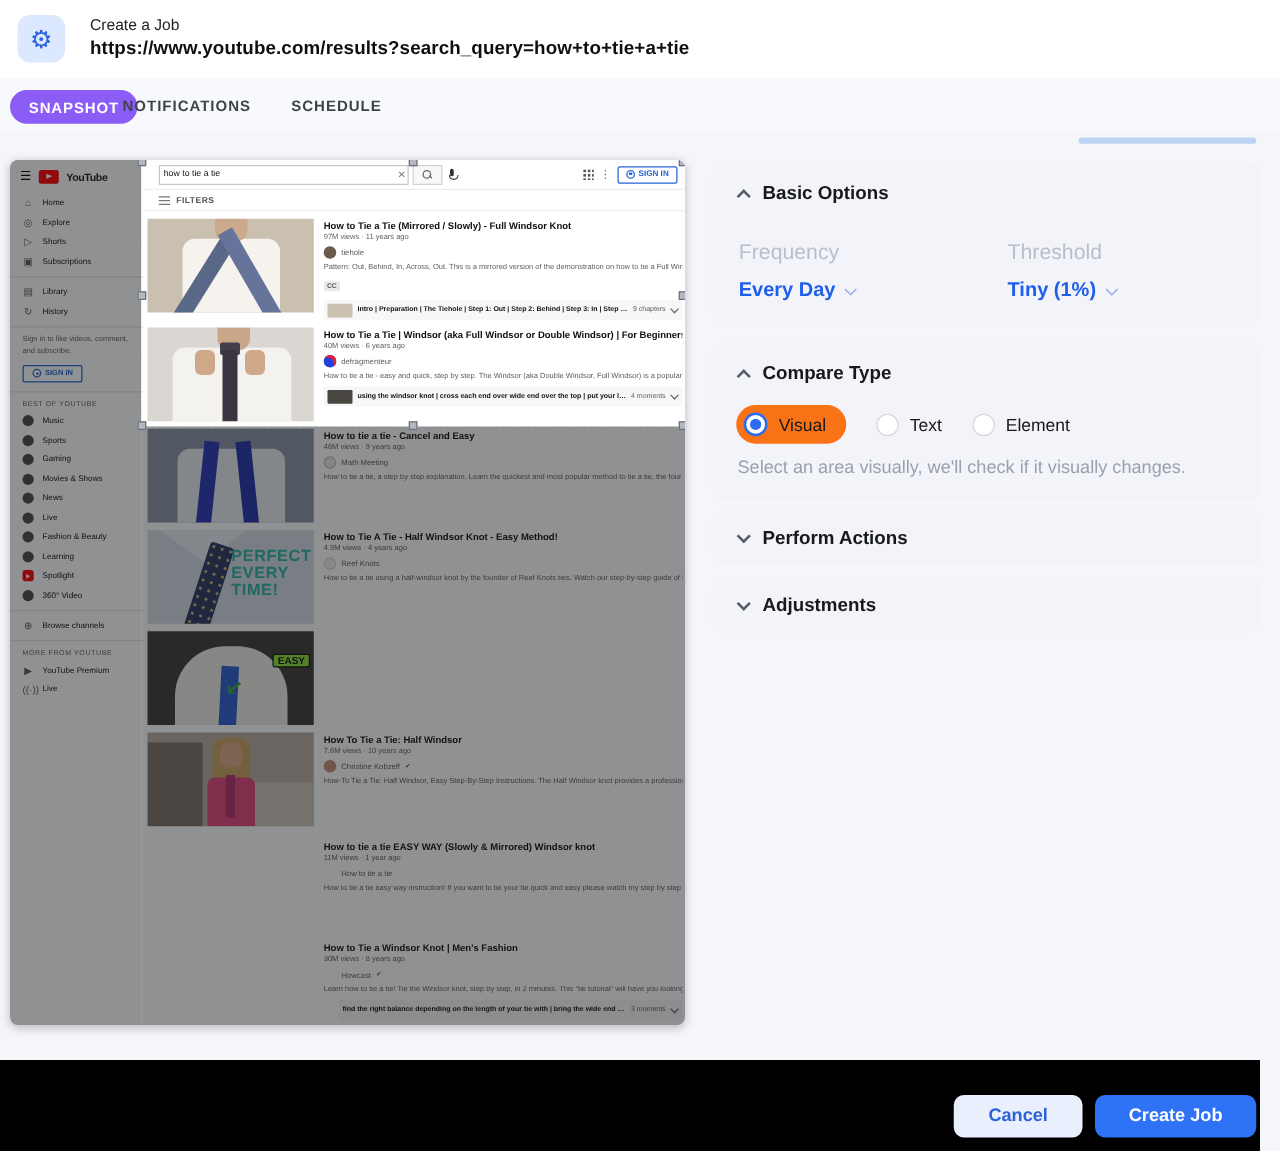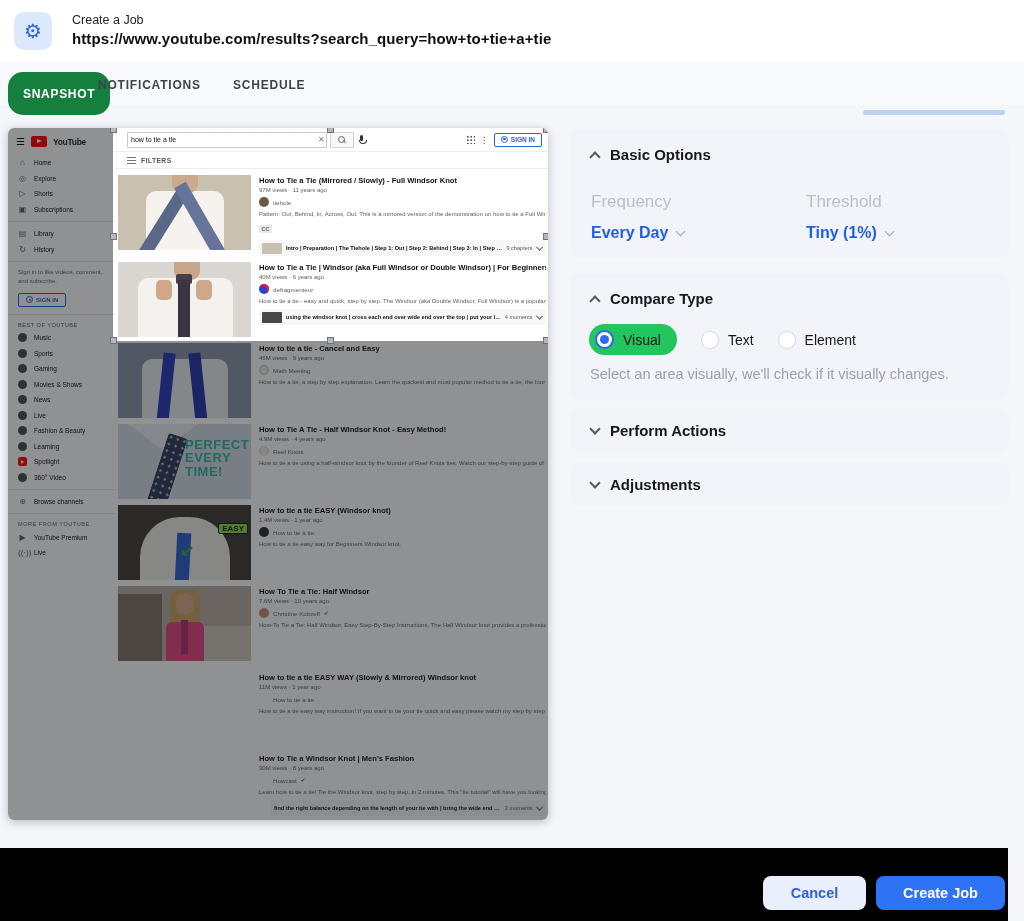--- a/index.html
+++ b/index.html
@@ -8,21 +8,21 @@
   #stage { position:relative; width:1024px; height:921px; background:#f5f6fa; overflow:hidden; }
 
   
   .app-header { position:absolute; left:0; top:0; width:1024px; height:62px; background:#ffffff; }
   .gear-tile { position:absolute; left:14px; top:12px; width:38px; height:38px; border-radius:10px; background:#dce8fd; display:flex; align-items:center; justify-content:center; color:#2a62e0; font-size:20px; }
   .hdr-title { position:absolute; left:72px; top:13px; font-size:12.5px; color:#21242a; }
   .hdr-url { position:absolute; left:72px; top:30px; font-size:15px; font-weight:700; color:#0d0f13; letter-spacing:.1px; }
 
   
   .tabbar { position:absolute; left:0; top:62px; width:1024px; height:43px; background:#f8f9fc; }
-  .tab-active { position:absolute; left:8px; top:10px; height:43px; padding:0 15px; border-radius:15px; background:#15803d; color:#ffffff; font-size:12px; font-weight:700; letter-spacing:.7px; display:flex; align-items:center; }
+  .tab-active { position:absolute; left:8px; top:10px; height:27px; padding:0 15px; border-radius:15px; background:#8b5cf6; color:#ffffff; font-size:12px; font-weight:700; letter-spacing:.7px; display:flex; align-items:center; }
   .tab { position:absolute; top:16px; font-size:12px; font-weight:700; letter-spacing:.8px; color:#3f434a; }
   .tab-notifications { left:98px; }
   .tab-schedule { left:233px; }
   .scroll-indicator { position:absolute; left:863px; top:110px; width:142px; height:5px; border-radius:3px; background:#bdd3f1; }
 
   
   .shot { position:absolute; left:8px; top:128px; width:540px; height:692px; background:#ffffff; border-radius:6px; overflow:hidden; box-shadow:0 2px 8px rgba(40,44,60,.30); }
 
   
   .yt-side { position:absolute; left:0; top:0; width:107px; height:692px; background:#ffffff; }
@@ -132,21 +132,21 @@
   .chev { width:8px; height:8px; border-left:2px solid #555b64; border-bottom:2px solid #555b64; flex:none; }
   .chev.up { transform:rotate(135deg); margin-top:4px; }
   .chev.down { transform:rotate(-45deg); margin-top:-3px; }
   .opt-col { position:absolute; top:62px; }
   .col-freq { left:22px; } .col-thresh { left:237px; }
   .opt-label { font-size:17px; color:#b9bfc9; }
   .opt-value { display:flex; align-items:center; gap:9px; margin-top:12px; font-size:16px; font-weight:700; color:#1f5eea; }
   .chev-blue { width:7px; height:7px; border-left:1.8px solid #8da4e3; border-bottom:1.8px solid #8da4e3; transform:rotate(-45deg); margin-top:-3px; }
   .radio-row { position:absolute; left:20px; top:50px; display:flex; align-items:center; gap:24px; }
   .radio-item { display:flex; align-items:center; gap:9px; }
-  .radio-item.selected { background:#22c55e; border-radius:16px; padding:6px 16px 6px 6px; }
+  .radio-item.selected { background:#f97316; border-radius:16px; padding:6px 16px 6px 6px; }
   .radio-off { width:18px; height:18px; border-radius:50%; background:#fff; border:1.5px solid #d7dae1; flex:none; }
   .radio-on { width:19px; height:19px; border-radius:50%; border:2.5px solid #2b6cf0; background:#fff; display:flex; align-items:center; justify-content:center; flex:none; }
   .radio-on::after { content:""; width:9px; height:9px; border-radius:50%; background:#2b6cf0; }
   .radio-label { font-size:14px; color:#15171c; }
   .helper { position:absolute; left:21px; top:92px; font-size:14.5px; color:#9aa1ac; }
 
   
   .app-footer { position:absolute; left:0; top:848px; width:1008px; height:73px; background:#000000; }
   .btn { position:absolute; top:28px; height:34px; border:none; border-radius:8px; font-family:inherit; font-size:14.5px; font-weight:700; cursor:pointer; }
   .btn-cancel { left:763px; width:103px; background:#e9effc; color:#2e62d9; }
@@ -378,29 +378,20 @@
           </div>
         </div>
 
         <div class="vrow">
           <div class="thumb" style="background:#403c38;">
             <div class="t5-shirt"></div>
               <div class="t5-tie"></div>
             <div class="t5-arrow">↙</div>
             <div class="t5-badge">EASY</div>
           </div>
-          <div class="vtext">
-            <div class="vtitle">How to tie a tie EASY (Windsor knot)</div>
-            <div class="vmeta">1.4M views · 1 year ago</div>
-            <div class="vchan">
-              <span class="avatar" style="background:#2a2a2a;"></span>
-              <span>How to tie a tie</span>
-            </div>
-            <div class="vdesc">How to tie a tie easy way for Beginners Windsor knot.</div>
-          </div>
         </div>
 
         <div class="vrow">
           <div class="thumb" style="background:#b9aca4;">
             <div class="t6-furn"></div>
               <div class="t6-bed"></div>
               <div class="t6-hair"></div>
               <div class="t6-face"></div>
               <div class="t6-top"></div>
               <div class="t6-tie"></div>

